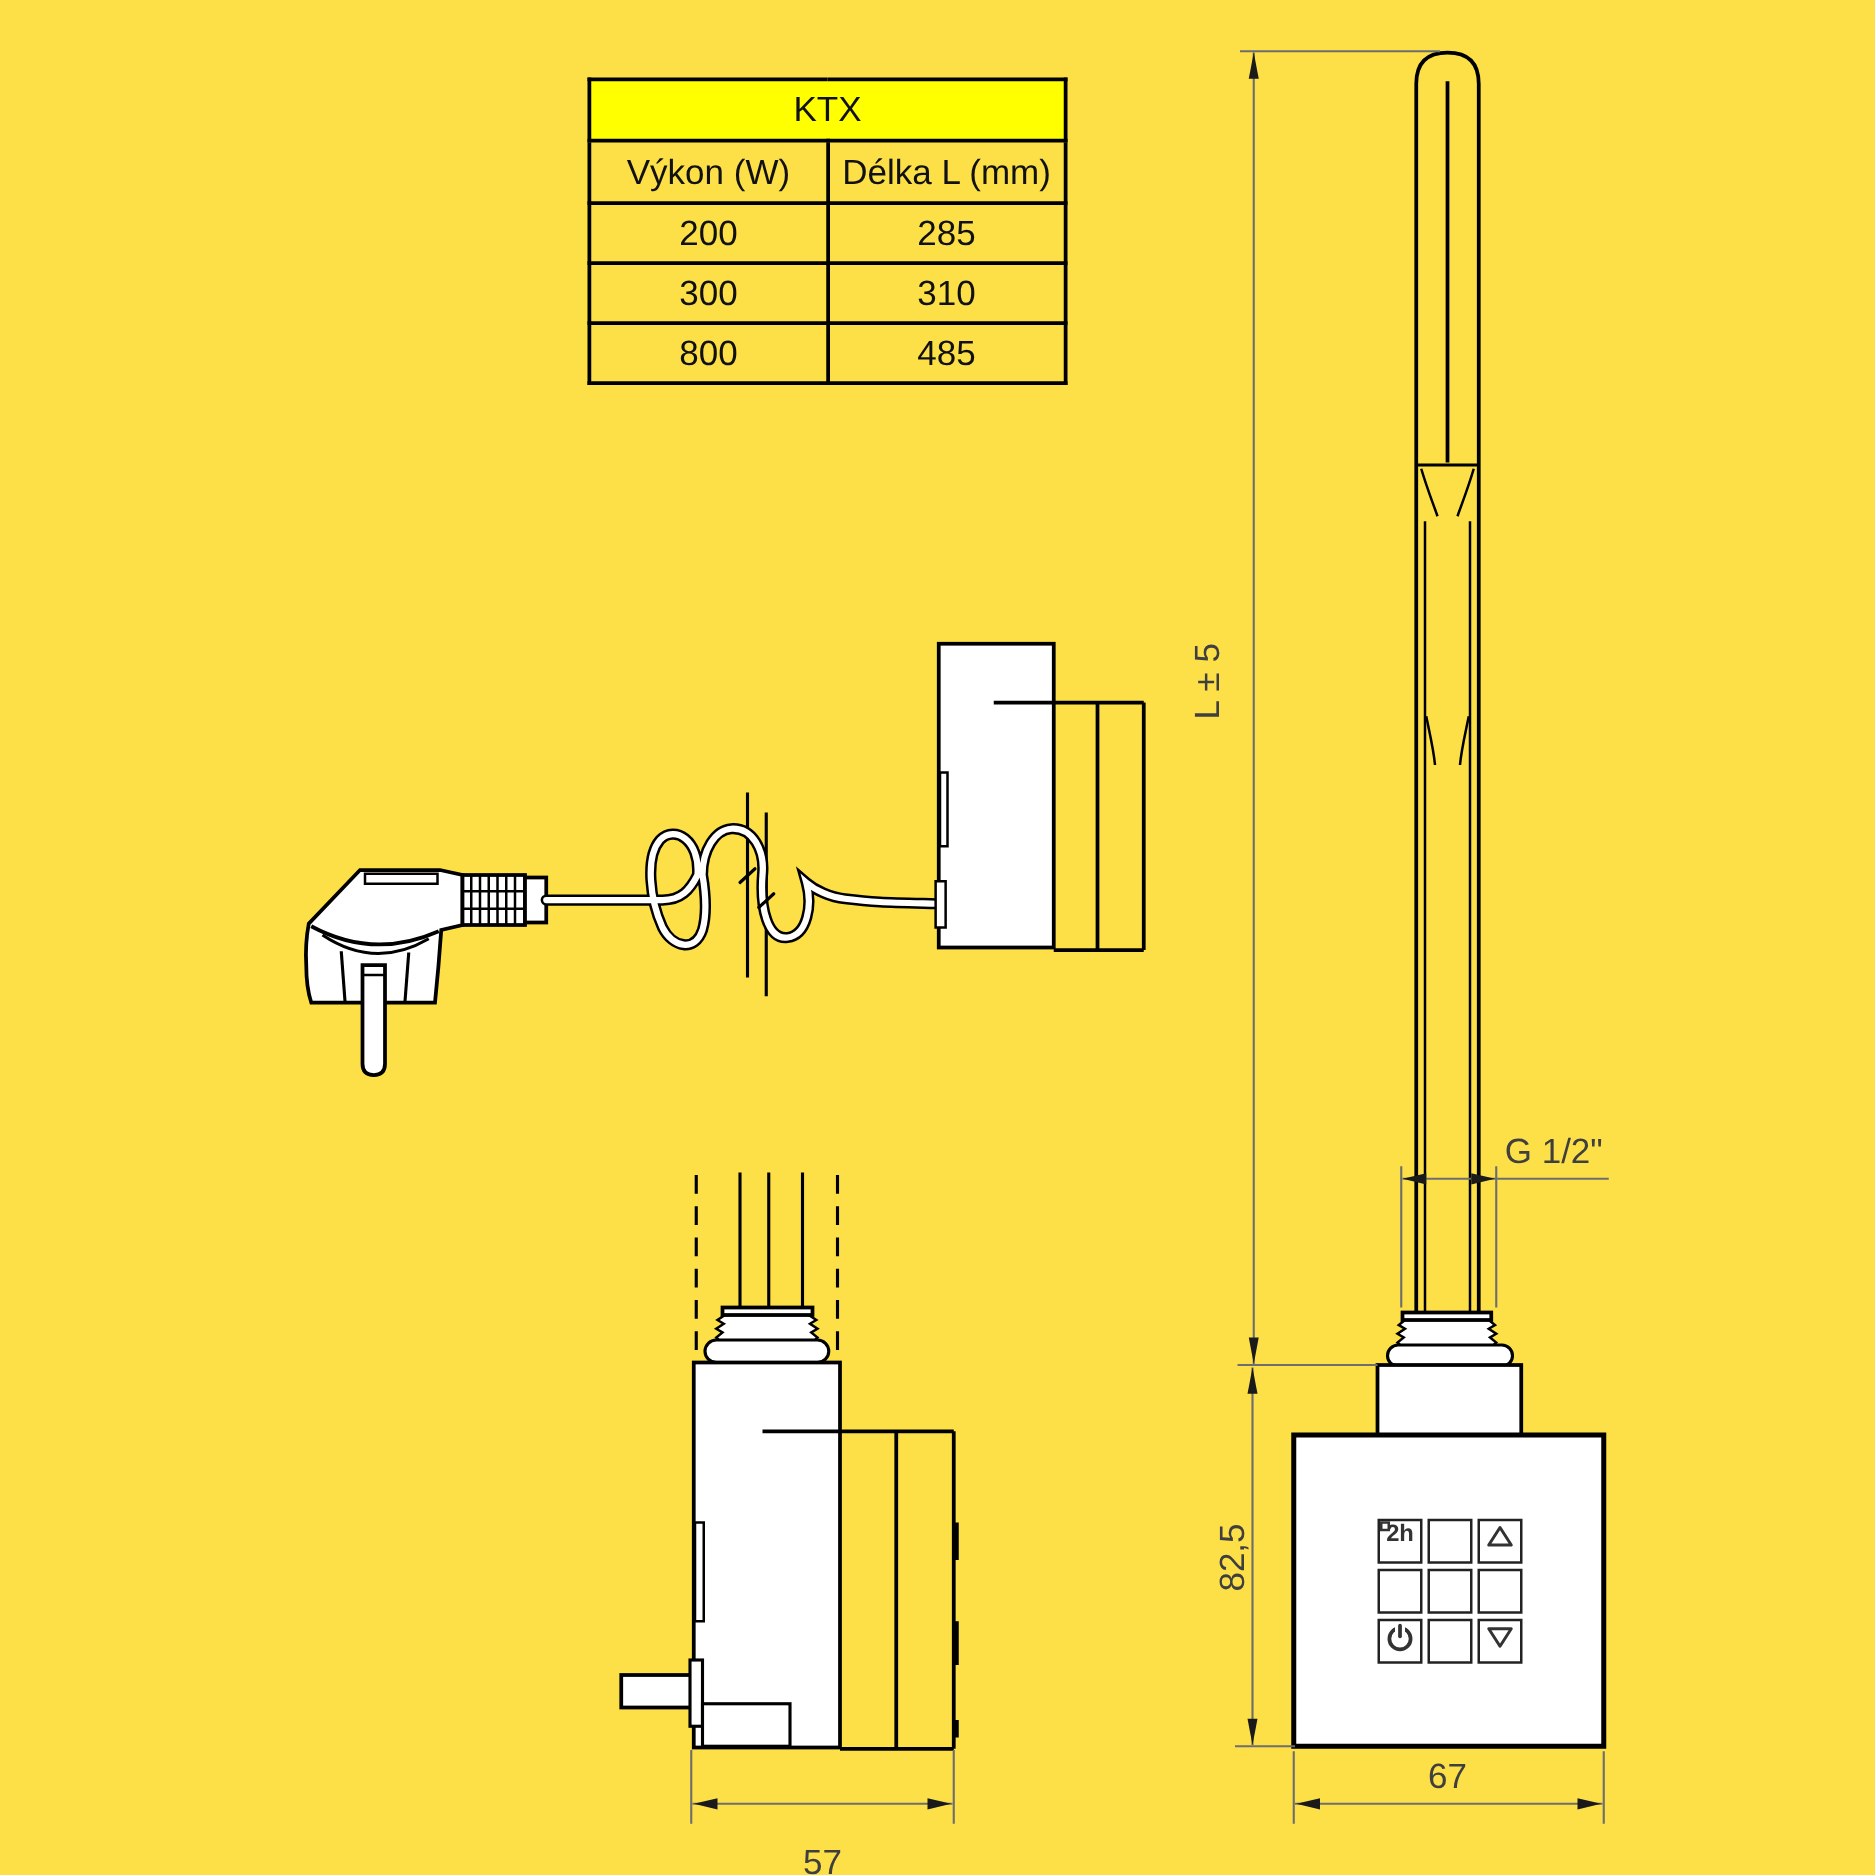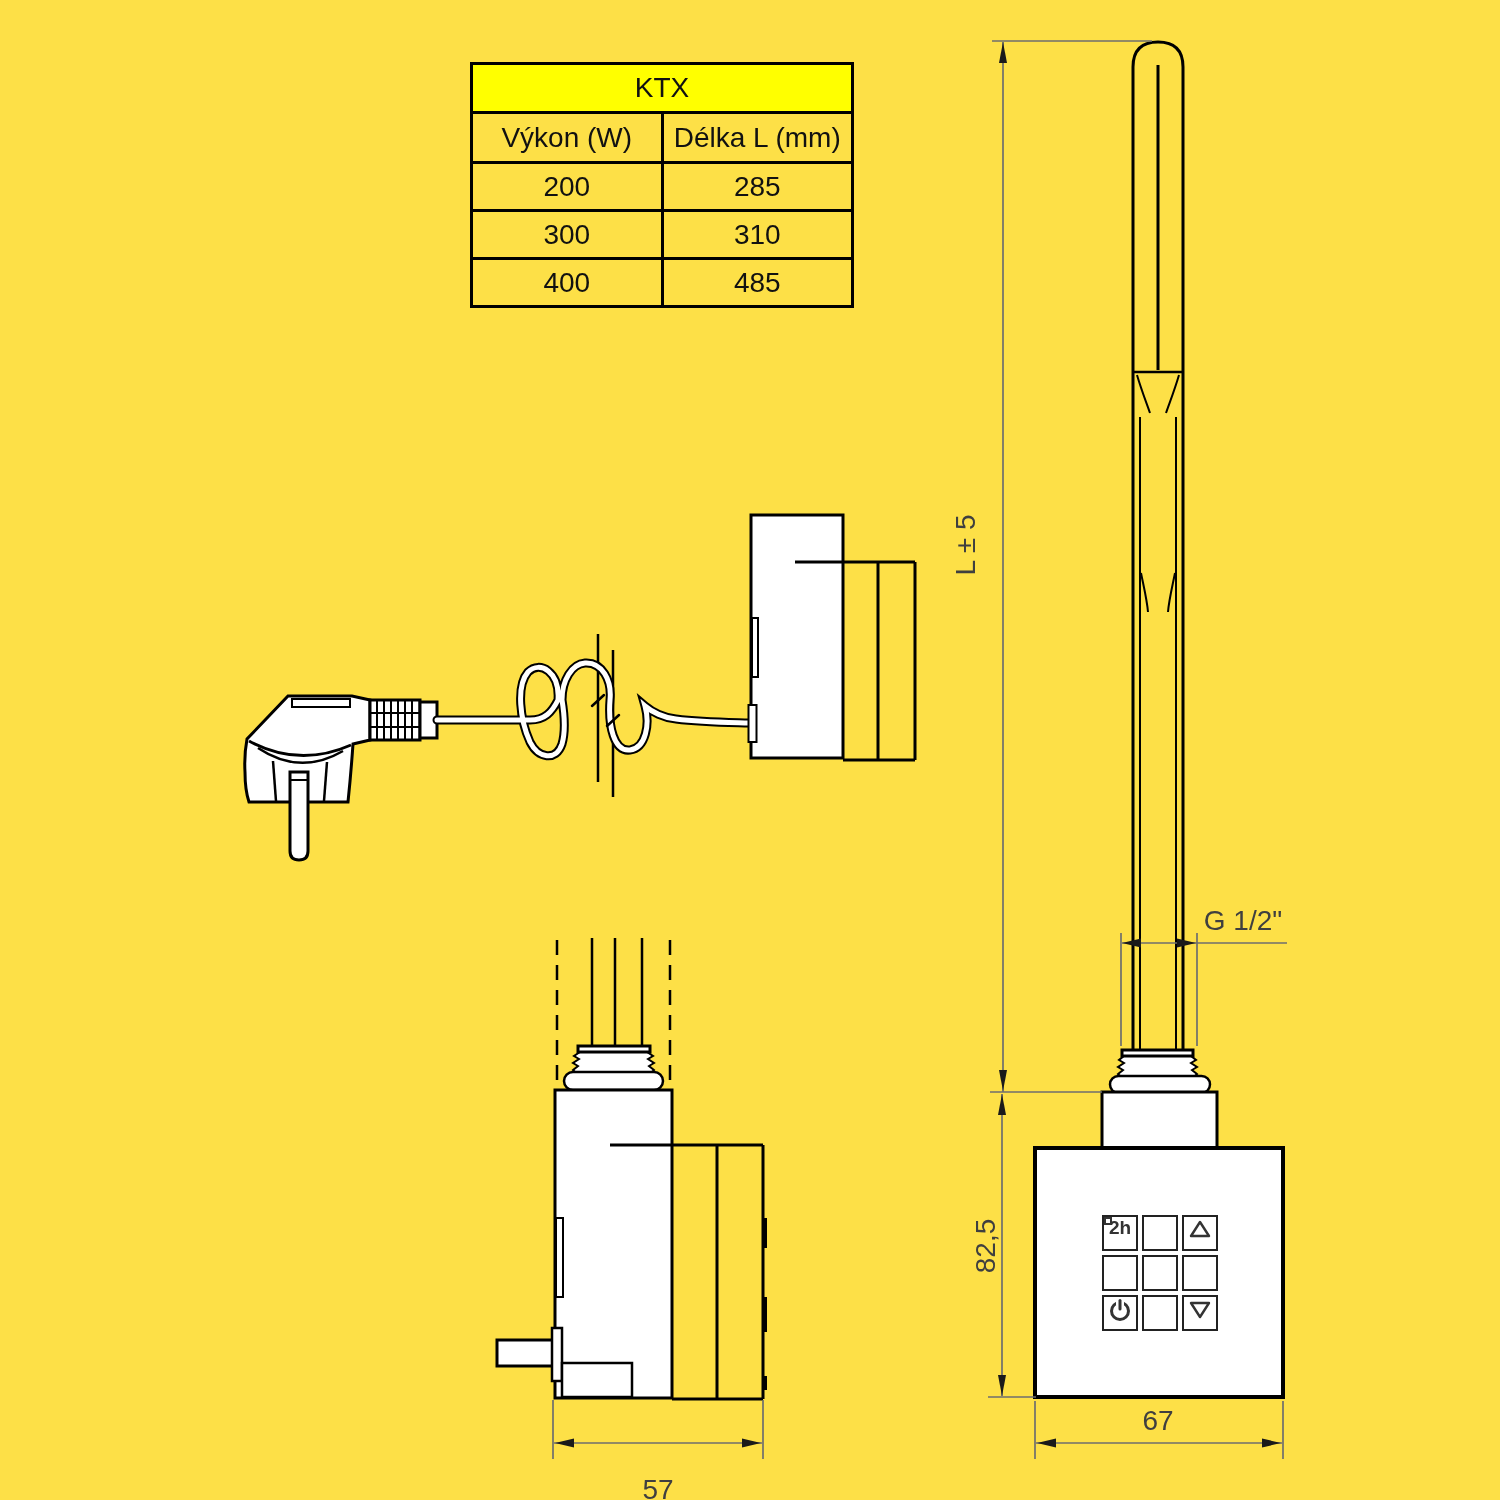--- a/index.html
+++ b/index.html
@@ -159,21 +159,21 @@
       </tr>
       <tr class="data-row">
         <td>200</td>
         <td>285</td>
       </tr>
       <tr class="data-row">
         <td>300</td>
         <td>310</td>
       </tr>
       <tr class="data-row">
-        <td>400</td>
+        <td>800</td>
         <td>485</td>
       </tr>
     </tbody>
   </table>
 
   <div class="dim-label rot" style="left:966px;top:545px;">L ± 5</div>
   <div class="dim-label rot" style="left:986px;top:1246px;">82,5</div>
   <div class="dim-label" style="left:1243px;top:921px;">G 1/2"</div>
   <div class="dim-label" style="left:1158px;top:1421px;">67</div>
   <div class="dim-label" style="left:658px;top:1490px;">57</div>

